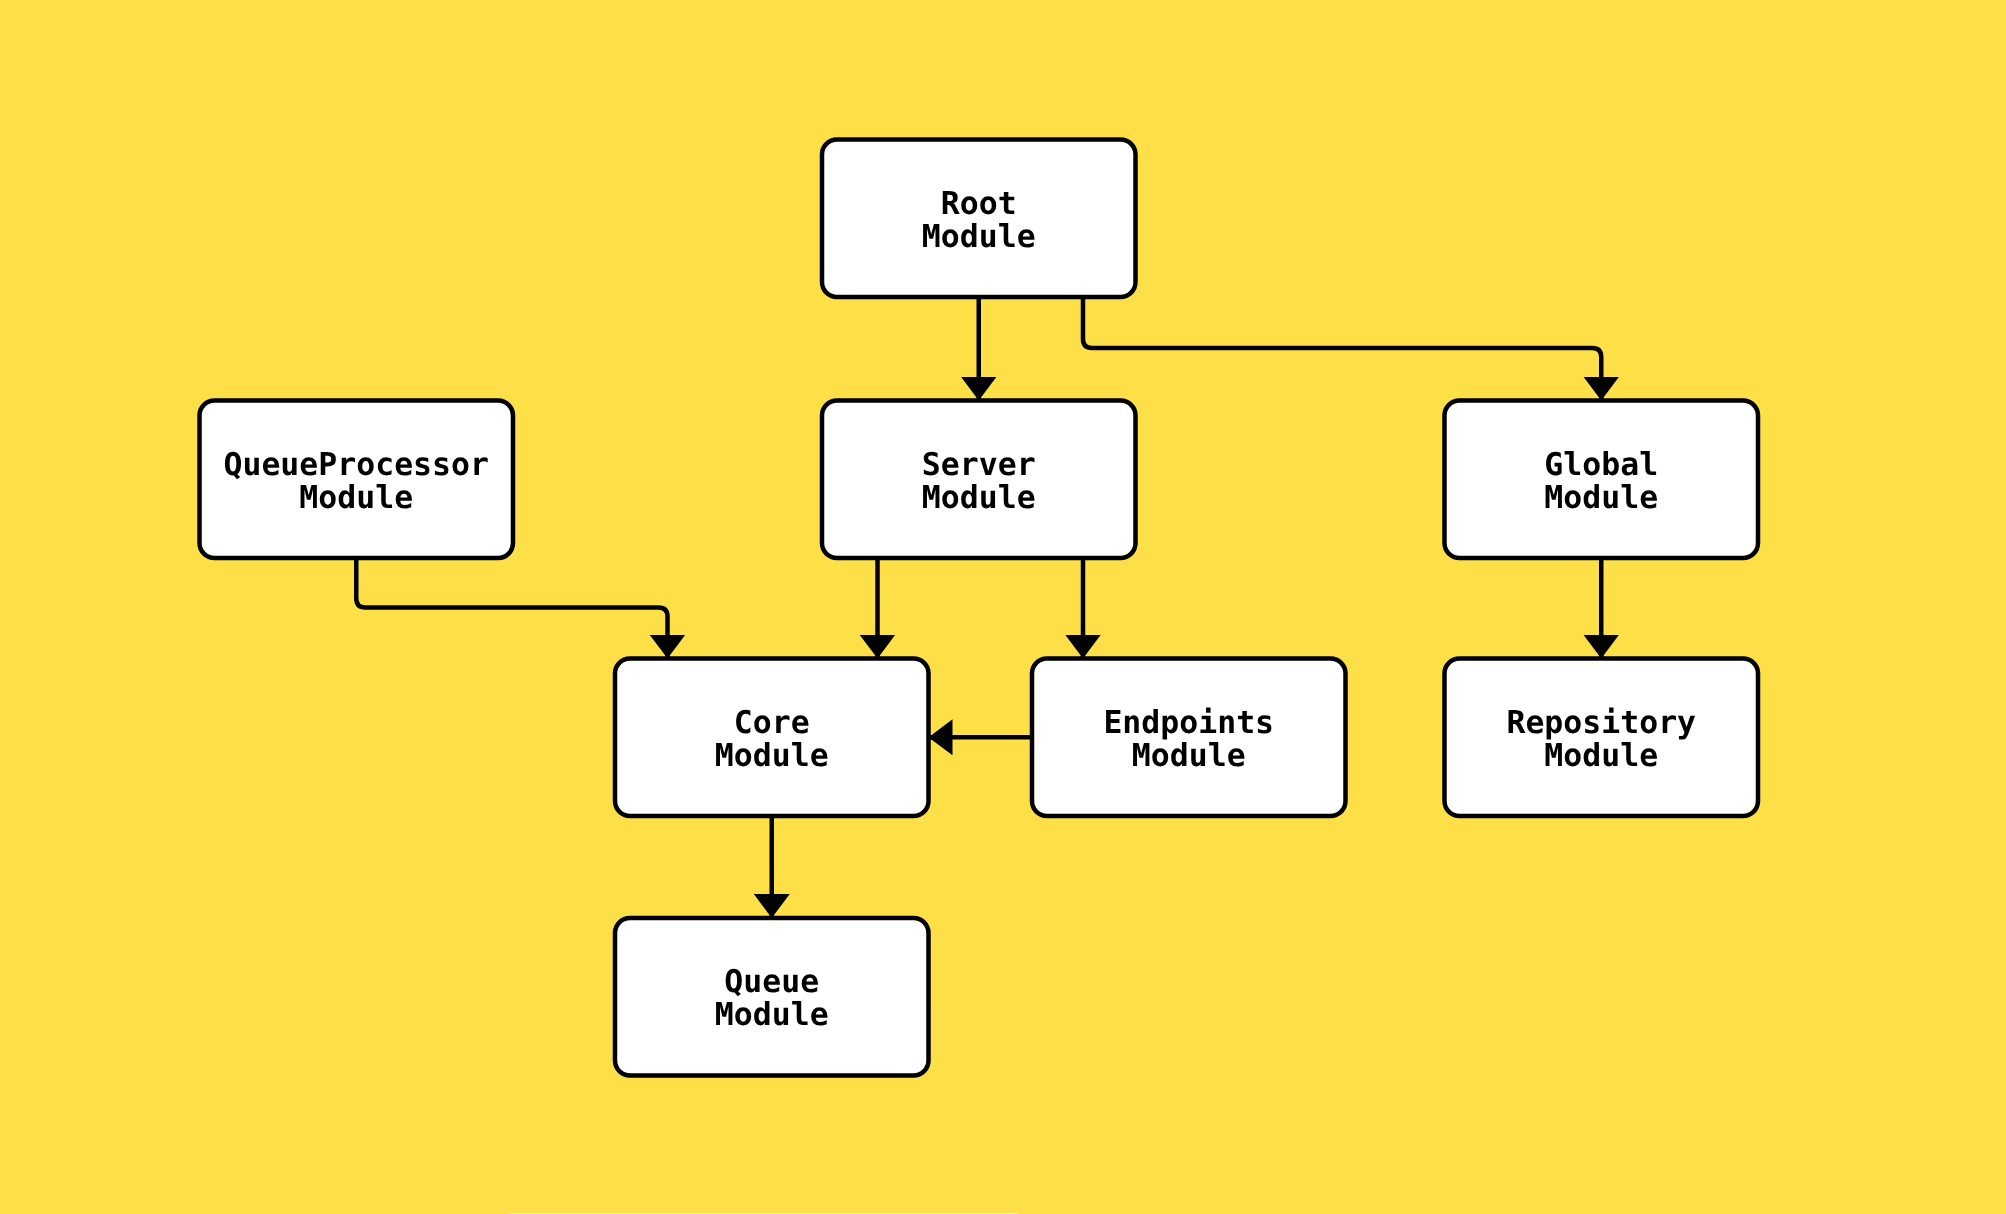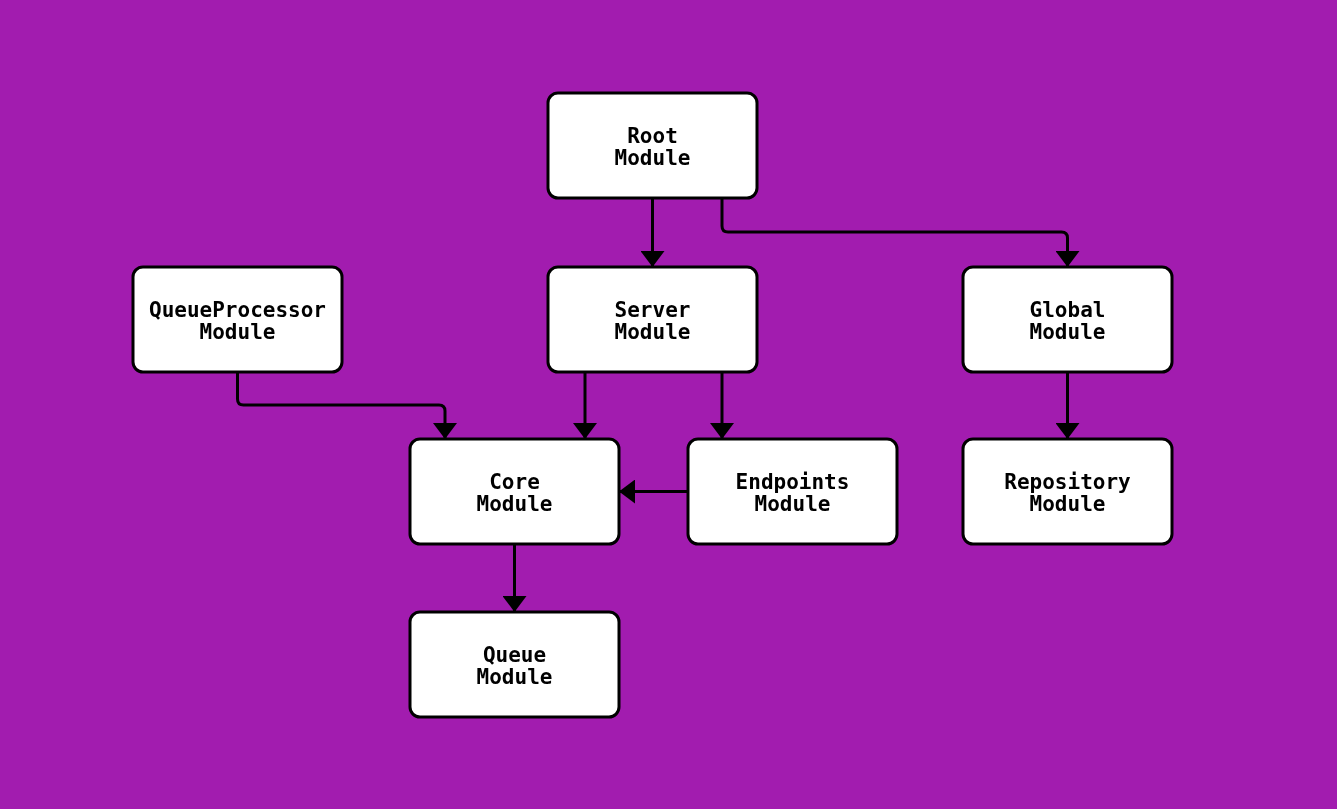--- a/index.html
+++ b/index.html
@@ -4,21 +4,21 @@
 <style>
   html, body {
     margin: 0;
     padding: 0;
     background: #ffffff;
   }
   .canvas {
     position: relative;
     width: 1337px;
     height: 809px;
-    background: #a21caf;
+    background: #fde047;
     overflow: hidden;
   }
   svg { display: block; }
   .node-rect {
     fill: #ffffff;
     stroke: #000000;
     stroke-width: 3;
   }
   .node-label {
     font-family: "DejaVu Sans Mono", "Liberation Mono", monospace;

